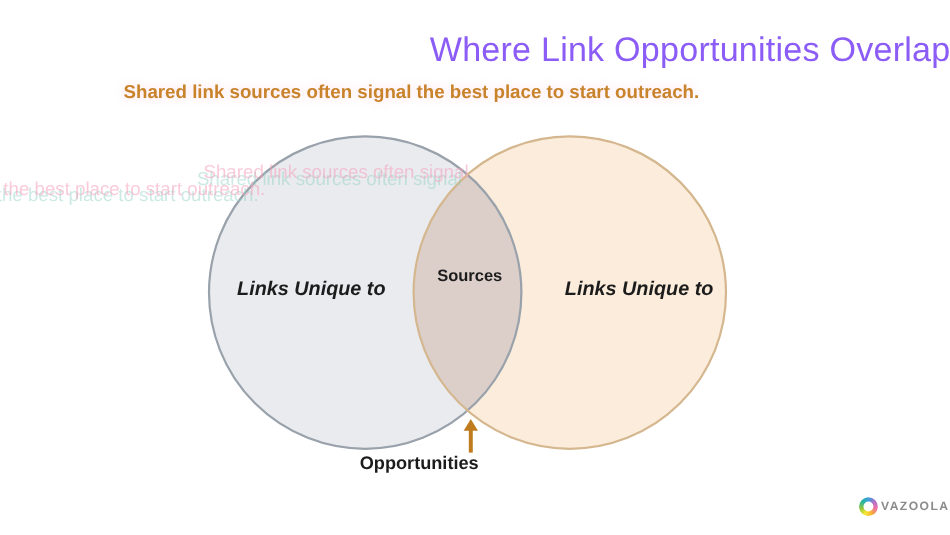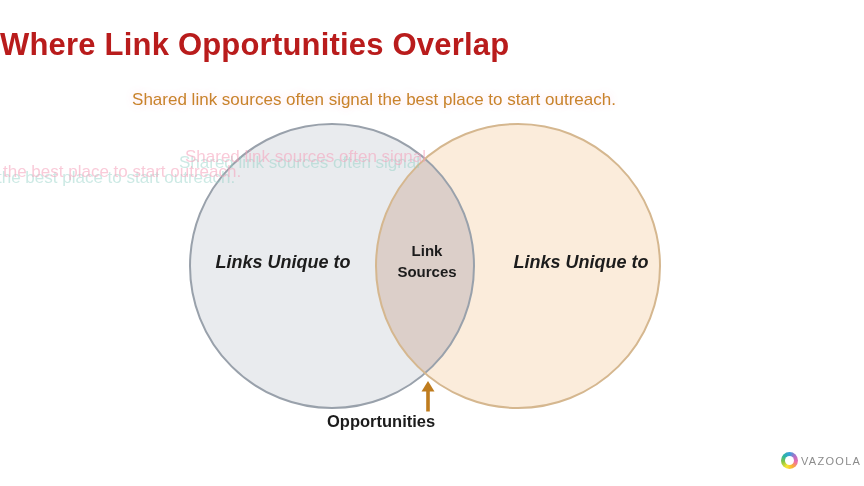--- a/index.html
+++ b/index.html
@@ -13,35 +13,35 @@
     width: 864px;
     height: 486px;
     background: #ffffff;
     overflow: hidden;
   }
   .title {
     position: absolute;
     top: 27px;
     left: 0;
     width: 864px;
-    text-align: left;
+    text-align: right;
     font-size: 31px;
-    font-weight: 700;
-    color: #b91c1c;
+    font-weight: 400;
+    color: #8b5cf6;
     letter-spacing: 0.2px;
     z-index: 4;
   }
   .subtitle {
     position: absolute;
-    top: 90px;
+    top: 74px;
     left: 0;
     width: 748px;
     text-align: center;
     font-size: 17px;
-    font-weight: 400;
+    font-weight: 700;
     color: #c8832b;
     text-shadow: 0 0 10px rgba(255, 214, 230, 0.9);
     z-index: 4;
   }
   
   .ghost-line {
     position: absolute;
     font-size: 17px;
     white-space: nowrap;
     z-index: 3;
@@ -129,21 +129,21 @@
     position: absolute;
     top: 4px; left: 4px;
     width: 9px; height: 9px;
     border-radius: 50%;
     background: #ffffff;
   }
   .logo-text {
     font-size: 11px;
     letter-spacing: 1.3px;
     color: #8b8b8b;
-    font-weight: 400;
+    font-weight: 700;
   }
 </style>
 </head>
 <body>
 
 <div class="slide">
 
   <div class="title">Where Link Opportunities Overlap</div>
   <div class="subtitle">Shared link sources often signal the best place to start outreach.</div>
 
@@ -167,21 +167,20 @@
     <circle cx="518" cy="266" r="142" clip-path="url(#clipA)" fill="#dccfc9"></circle>
     <circle cx="332" cy="266" r="142" fill="none" stroke-width="2" stroke="#99a1ab"></circle>
     <circle cx="518" cy="266" r="142" fill="none" stroke-width="2" stroke="#d5b78f"></circle>
   </svg>
 
   <div class="venn-label label-a">
     <div>Links Unique to</div>
   </div>
 
   <div class="venn-label label-overlap">
-    <div>Link</div>
     <div>Sources</div>
   </div>
 
   <div class="venn-label label-b">
     <div>Links Unique to</div>
   </div>
 
   <svg class="arrow-svg" width="22" height="31" viewBox="0 0 22 31">
     <polygon points="11,0 4.5,10.5 17.5,10.5" fill="#bf7c1e"></polygon>
     <rect x="9.2" y="9.5" width="3.6" height="21" fill="#bf7c1e"></rect>

